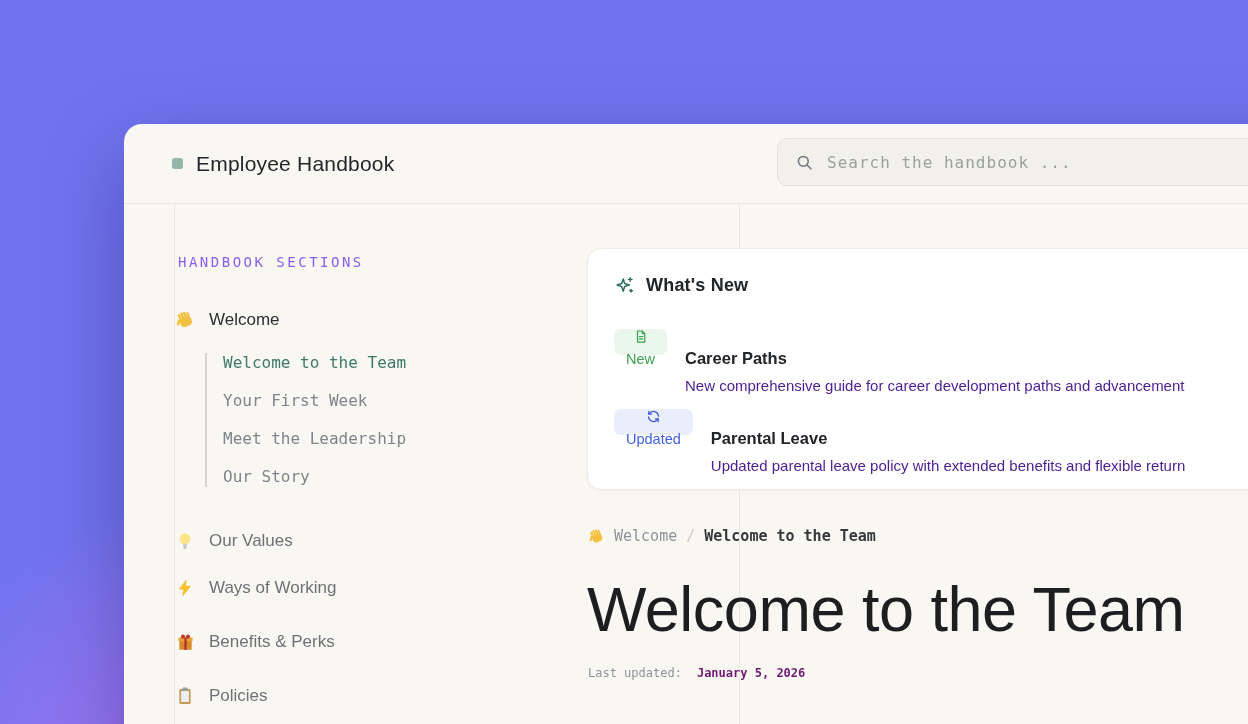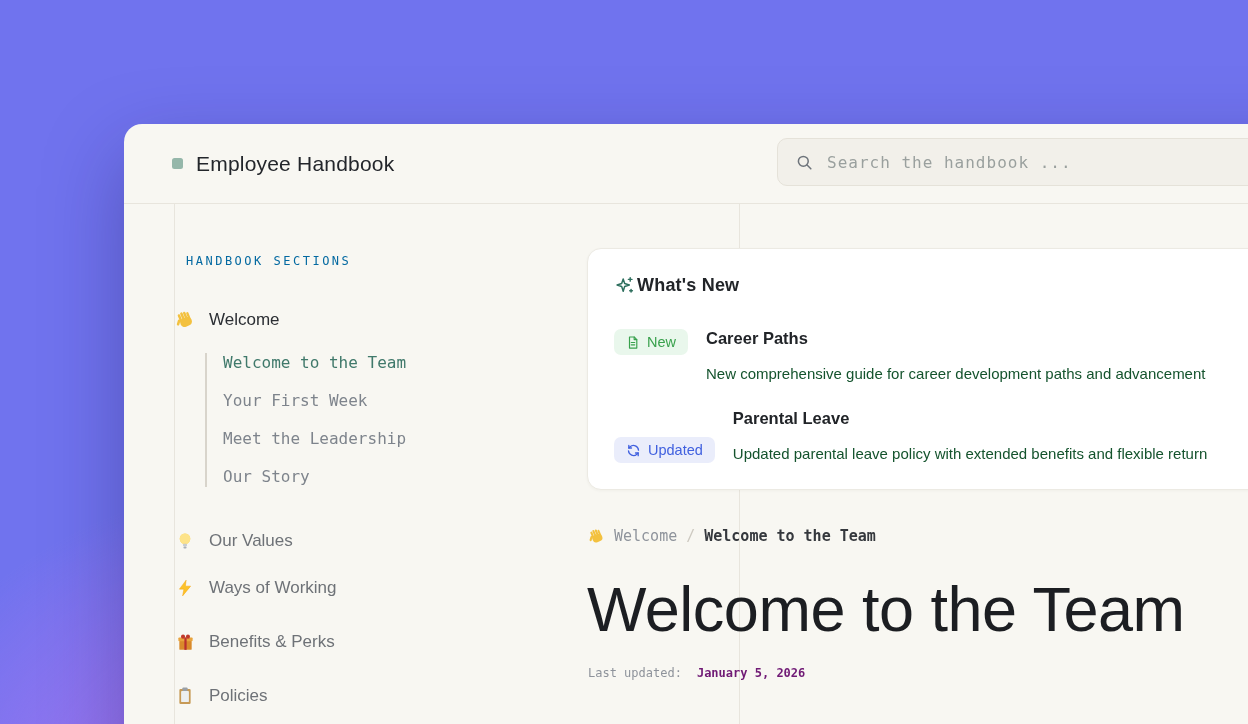--- a/index.html
+++ b/index.html
@@ -30,23 +30,23 @@
     font-family:"DejaVu Sans Mono","Liberation Mono",monospace;
     font-size:16px; letter-spacing:1px; color:#4b5055;
   }
   .search-box input::placeholder{ color:#9aa09e; }
   
   .vline{ position:absolute; top:80px; bottom:0; width:1px; background:#e8e5dd; }
   .vline-1{ left:50px; } .vline-2{ left:615px; }
   
   .sidebar{ position:absolute; left:50px; top:80px; width:440px; height:644px; }
   .section-label{
-    position:absolute; left:12px; top:50px;
+    position:absolute; left:4px; top:50px;
     font-family:"DejaVu Sans Mono","Liberation Mono",monospace;
-    font-size:12px; letter-spacing:2.5px; color:#0369a1;
+    font-size:14px; letter-spacing:2.5px; color:#8b5cf6;
   }
   .nav-item{
     position:absolute; left:0; display:flex; align-items:center; gap:13px;
     font-size:17px; color:#6e7277; cursor:pointer; height:26px;
   }
   .nav-item .ico{ width:22px; display:flex; justify-content:center; }
   .nav-item.active{ color:#2b2e33; }
   .nav-welcome{ top:103px; }
   .nav-values{ top:324px; }
   .nav-ways{ top:371px;justify-content:space-between; }
@@ -62,32 +62,32 @@
     font-size:16px; line-height:20px; color:#7e848c; cursor:pointer; white-space:nowrap;
   }
   .subnav-item.active{ color:#40796b; }
   
   .main{ position:absolute; left:463px; top:80px; width:1000px; height:644px; }
   .wn-card{
     position:absolute; left:0; top:44px; width:840px; height:242px;
     background:#ffffff; border:1px solid #eceae3; border-radius:14px;
     box-shadow:0 1px 3px rgba(40,40,30,.04);
   }
-  .wn-head{ position:absolute; left:26px; top:26px; display:flex; align-items:flex-end; gap:2px; }
+  .wn-head{ position:absolute; left:26px; top:26px; display:flex; align-items:flex-end; gap:11px; }
   .wn-title{ font-size:18px; font-weight:700; color:#212428; letter-spacing:.2px; }
   .wn-row{ position:absolute; left:26px; display:flex; align-items:flex-start; gap:18px; }
   .wn-row-1{ top:80px; } .wn-row-2{ top:160px; }
   .badge{
     display:flex; align-items:center; gap:7px; height:26px; padding:0 12px;
-    border-radius:7px; font-size:14.5px; font-weight:500; white-space:nowrap;
+    border-radius:7px; font-size:14.5px; font-weight:500; white-space:nowrap;flex-direction:column;
   }
   .badge-new{ background:#e9f7ec; color:#38a14c; }
-  .badge-updated{ background:#eaedfb; color:#4060df;margin-top:28px; }
-  .wn-item-title{ font-size:16.5px; font-weight:600; color:#212428; margin-top:0; white-space:nowrap; }
-  .wn-item-desc{ font-size:15px; color:#14532d; margin-top:17px; white-space:nowrap; }
+  .badge-updated{ background:#eaedfb; color:#4060df; }
+  .wn-item-title{ font-size:16.5px; font-weight:600; color:#212428; margin-top:20px; white-space:nowrap; }
+  .wn-item-desc{ font-size:15px; color:#4c1d95; margin-top:9px; white-space:nowrap; }
   .breadcrumb{
     position:absolute; left:1px; top:321px; display:flex; align-items:center; gap:9px;
     font-family:"DejaVu Sans Mono","Liberation Mono",monospace; font-size:15px; line-height:22px;
   }
   .bc-section{ color:#8e939b; }
   .bc-sep{ color:#cdc9c0; }
   .bc-page{ color:#35383d; font-weight:700; }
   .page-title{
     position:absolute; left:0; top:372px;
     font-size:63px; line-height:66px; font-weight:500; letter-spacing:-.5px; color:#1c1e22;

